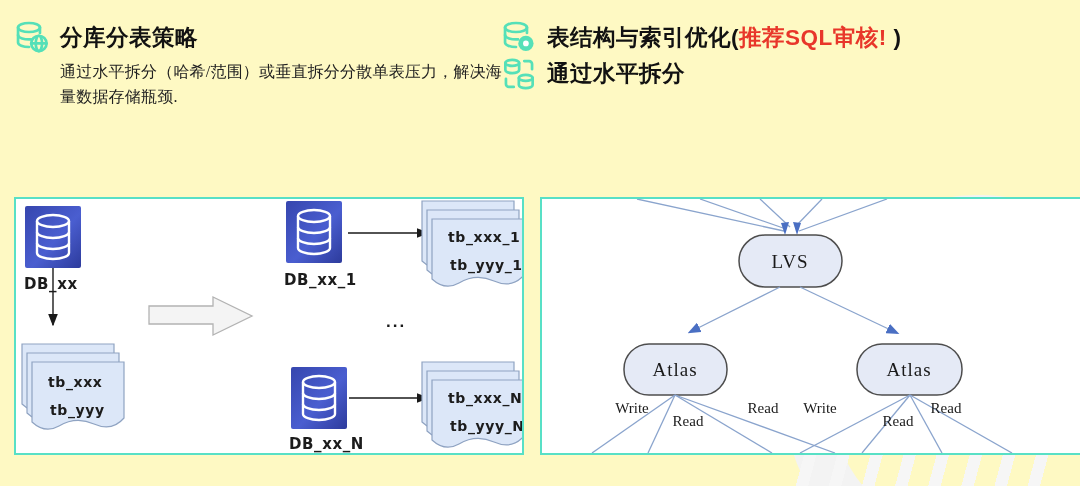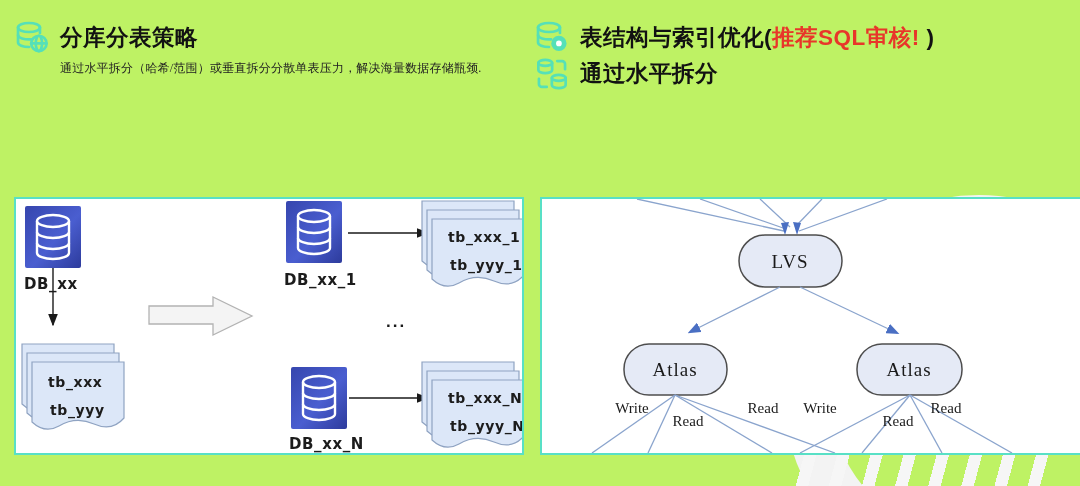--- a/index.html
+++ b/index.html
@@ -1,30 +1,30 @@
 <!DOCTYPE html>
 <html><head>
 <meta charset="utf-8">
 <style>
   html,body{margin:0;padding:0;background:#fff;}
-  .slide{position:relative;width:1080px;height:486px;background:#bef264;overflow:hidden;
+  .slide{position:relative;width:1080px;height:486px;background:#fef9c3;overflow:hidden;
          font-family:"Liberation Sans","DejaVu Sans",sans-serif;color:#1a1a1a;}
   
   .decor-ring{position:absolute;right:-95px;top:195px;width:300px;height:300px;border-radius:50%;
               border:46px solid #f3f3f3;z-index:0;}
   .decor-stripes{position:absolute;left:790px;top:430px;width:270px;height:60px;z-index:0;
               background:repeating-linear-gradient(105deg,transparent 0 20px,#f6f6f6 20px 32px);}
   
   .col{position:absolute;top:20px;width:505px;z-index:2;}
   .sec-head{display:flex;align-items:center;gap:10px;}
   .ic{width:36px;height:36px;flex:0 0 36px;display:inline-flex;}
   .ic svg{width:36px;height:36px;}
   h3{margin:0;font-size:22.5px;line-height:34px;font-weight:700;color:#121212;letter-spacing:.5px;}
   .hl{color:#e8362a;}
-  .sec-body{margin:3px 0 9px 46px;max-width:447px;font-size:12px;line-height:1.58;
+  .sec-body{margin:3px 0 9px 46px;max-width:447px;font-size:16px;line-height:1.58;
             color:#222;letter-spacing:.2px;font-family:"Liberation Serif","DejaVu Serif",serif;}
   
   .panel{position:absolute;top:197px;height:258px;background:#fff;border:2px solid #58e0c6;
          box-sizing:border-box;z-index:1;overflow:hidden;}
   .panel svg{display:block;}
   
   .tbl{font-family:"DejaVu Sans",sans-serif;font-weight:700;font-size:14px;fill:#1c1c1c;letter-spacing:.6px;}
   .dblbl{font-family:"DejaVu Sans",sans-serif;font-weight:700;font-size:15px;fill:#1c1c1c;letter-spacing:.6px;}
   .nodelbl{font-family:"Liberation Serif","DejaVu Serif",serif;font-size:19px;fill:#1a1a1a;letter-spacing:1px;}
   .edgelbl{font-family:"Liberation Serif","DejaVu Serif",serif;font-size:15px;fill:#1a1a1a;}
@@ -56,21 +56,21 @@
             <ellipse class="mint" cx="16.6" cy="15.6" rx="2.1" ry="5.1"></ellipse>
             <path class="mint" d="M11.5 15.6 H21.7"></path>
           </svg>
         </span>
         <h3>分库分表策略</h3>
       </div>
       <p class="sec-body">通过水平拆分（哈希/范围）或垂直拆分分散单表压力，解决海量数据存储瓶颈.</p>
     </div>
   </div>
 
-  <div class="col" style="left:534px;">
+  <div class="col" style="left:501px;">
     <div class="sec">
       <div class="sec-head">
         <span class="ic">
           <svg viewBox="0 0 24 24">
             <ellipse class="mint" cx="10" cy="5" rx="7.3" ry="3"></ellipse>
             <path class="mint" d="M2.7 5 V15 A7.3 3 0 0 0 10 18"></path>
             <path class="mint" d="M17.3 5 V8.6"></path>
             <path class="mint" d="M2.7 10 A7.3 3 0 0 0 11.4 12.9"></path>
             <circle cx="16.6" cy="15.6" r="5.1" fill="#55e0b8"></circle>
             <circle cx="16.6" cy="15.6" r="1.9" fill="#ffffff"></circle>

